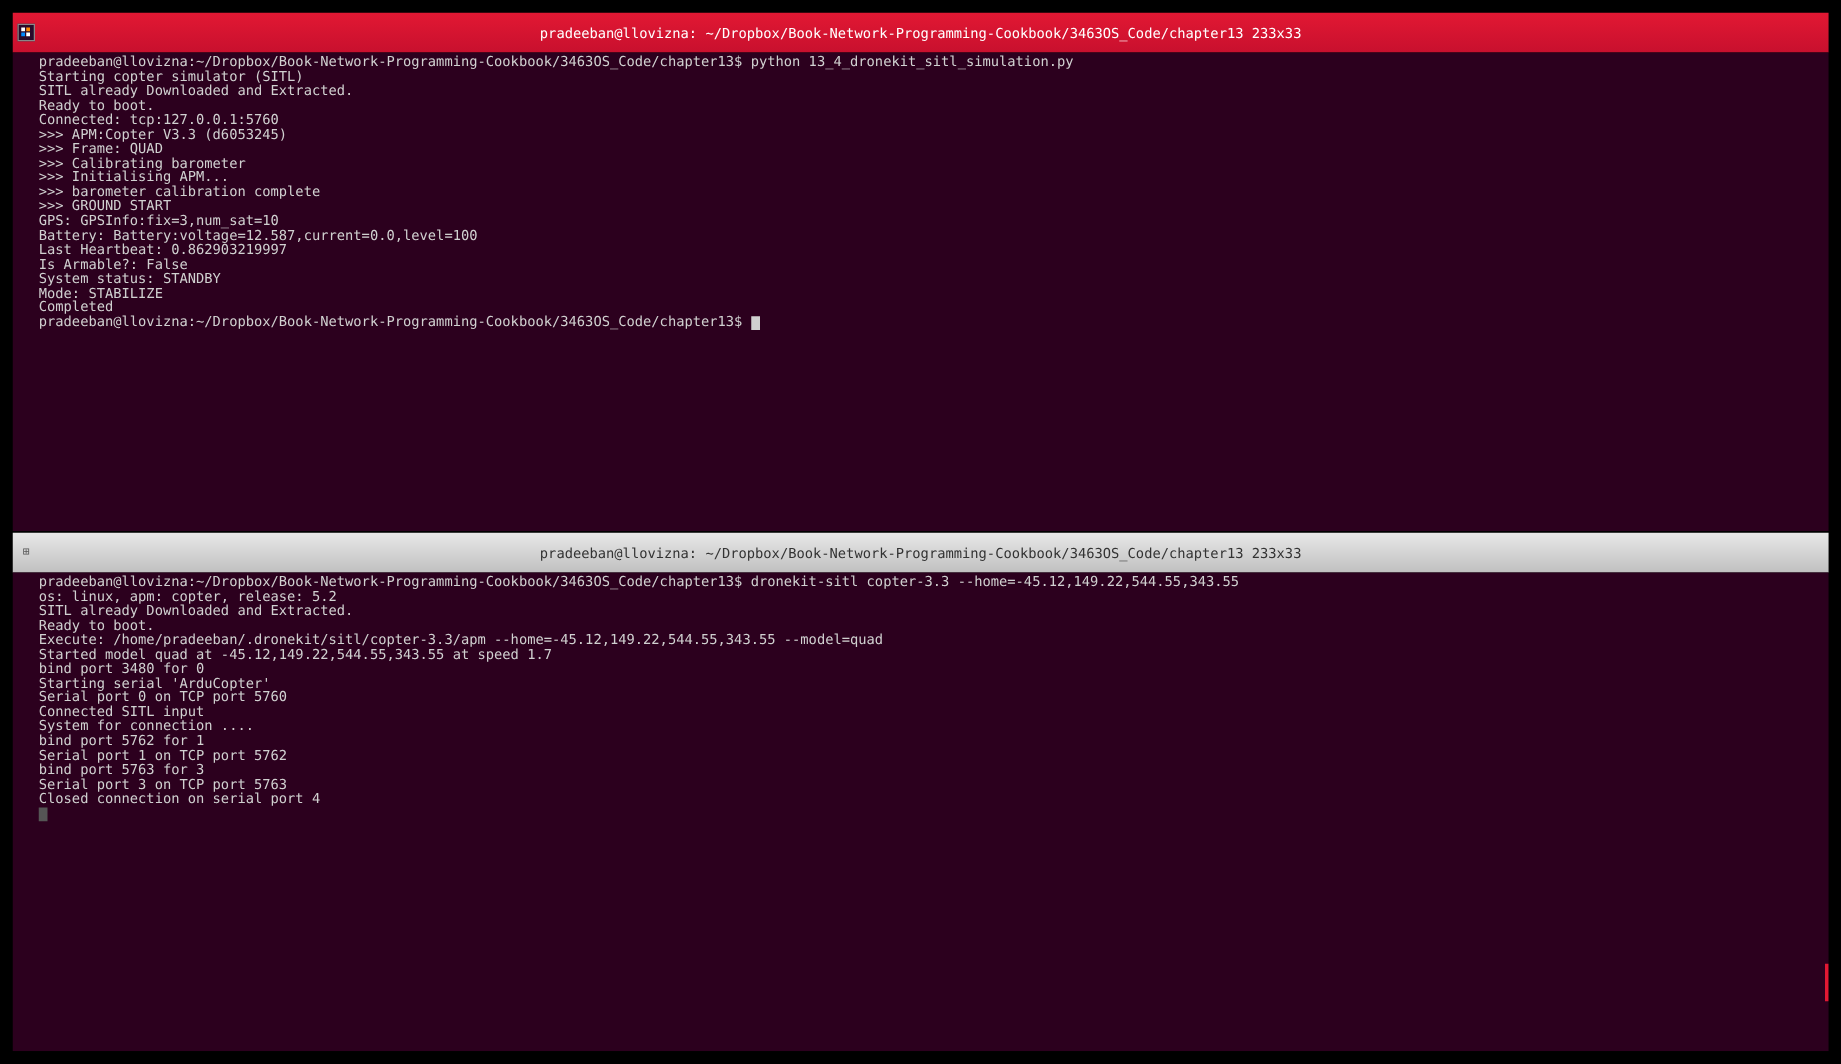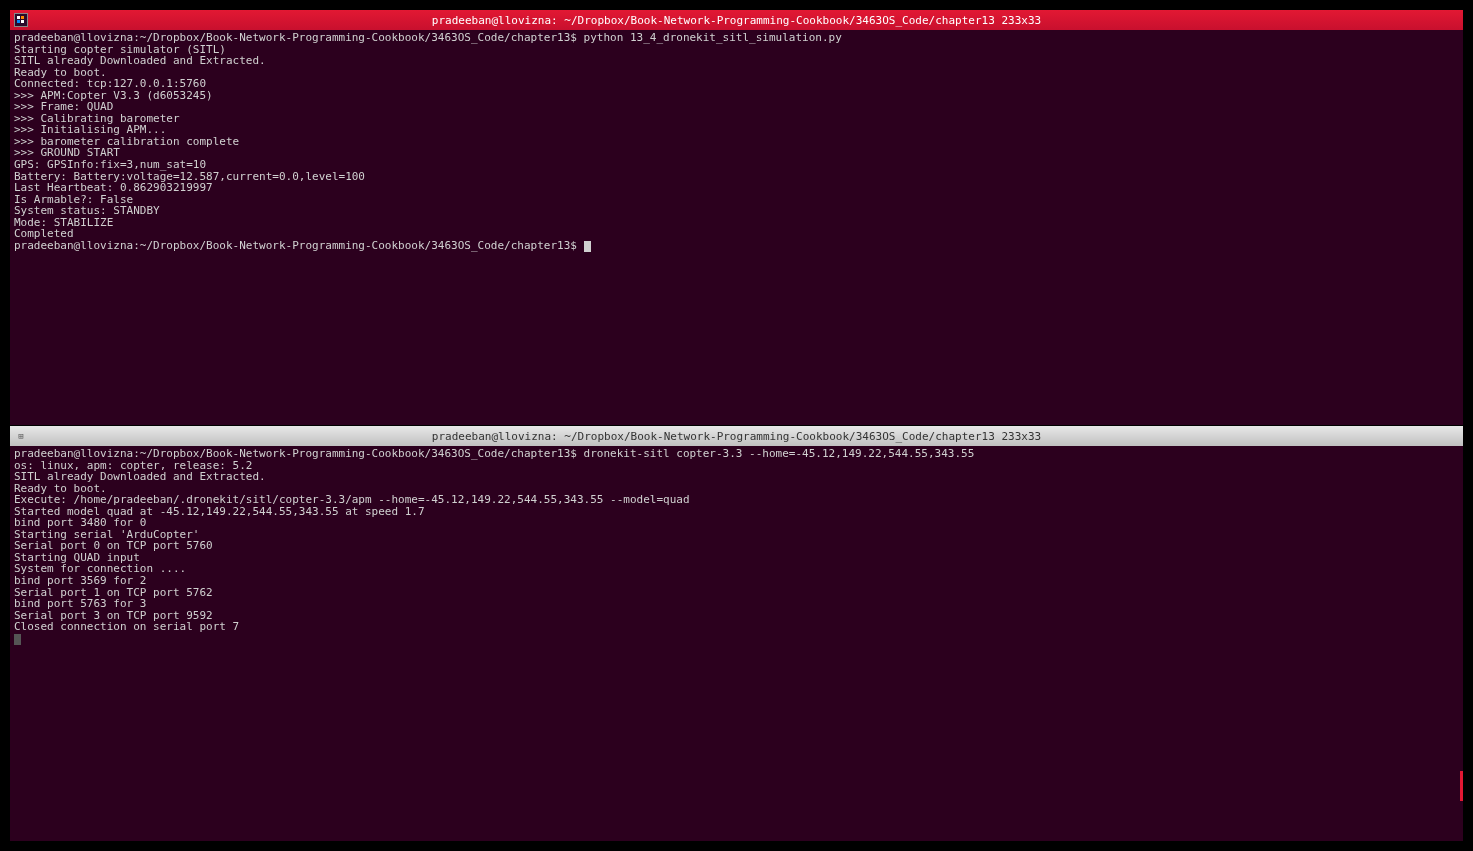--- a/index.html
+++ b/index.html
@@ -27,21 +27,21 @@
     .pane {
       flex: 1;
       display: flex;
       flex-direction: column;
       overflow: hidden;
     }
     .pane-top {
       border-bottom: 1px solid #000;
     }
     .titlebar {
-      height: 20px;
+      height: 32px;
       display: flex;
       align-items: center;
       font-size: 11px;
       position: relative;
     }
     .titlebar-active {
       background: #c8102e;
       background: linear-gradient(to bottom, #e21833 0%, #c8102e 100%);
       color: #fff;
     }
@@ -70,21 +70,21 @@
       position: absolute;
       left: 0;
       right: 0;
       text-align: center;
       pointer-events: none;
     }
     .terminal-body {
       flex: 1;
       background: #2c001e;
       color: #d0d0d0;
-      padding: 2px 4px;
+      padding: 2px 21px;
       white-space: pre;
       line-height: 1.05;
       letter-spacing: 0px;
       overflow: hidden;
       position: relative;
     }
     .prompt-user {
       color: #d0d0d0;
     }
     .cursor {
@@ -147,25 +147,25 @@
     </div>
     <div class="terminal-body"><span class="prompt-user">pradeeban@llovizna:~/Dropbox/Book-Network-Programming-Cookbook/3463OS_Code/chapter13$ dronekit-sitl copter-3.3 --home=-45.12,149.22,544.55,343.55</span>
 <span>os: linux, apm: copter, release: 5.2</span>
 <span>SITL already Downloaded and Extracted.</span>
 <span>Ready to boot.</span>
 <span>Execute: /home/pradeeban/.dronekit/sitl/copter-3.3/apm --home=-45.12,149.22,544.55,343.55 --model=quad</span>
 <span>Started model quad at -45.12,149.22,544.55,343.55 at speed 1.7</span>
 <span>bind port 3480 for 0</span>
 <span>Starting serial 'ArduCopter'</span>
 <span>Serial port 0 on TCP port 5760</span>
-<span>Starting QUAD input</span>
+<span>Connected SITL input</span>
 <span>System for connection ....</span>
-<span>bind port 3569 for 2</span>
+<span>bind port 5762 for 1</span>
 <span>Serial port 1 on TCP port 5762</span>
 <span>bind port 5763 for 3</span>
-<span>Serial port 3 on TCP port 9592</span>
-<span>Closed connection on serial port 7</span>
+<span>Serial port 3 on TCP port 5763</span>
+<span>Closed connection on serial port 4</span>
 <span class="cursor" style="background:#555;"></span>
 <div class="scrollbar-marker" style="bottom:40px;height:30px;"></div>
 </div>
   </div>
 
 </div>
 
 </body></html>

